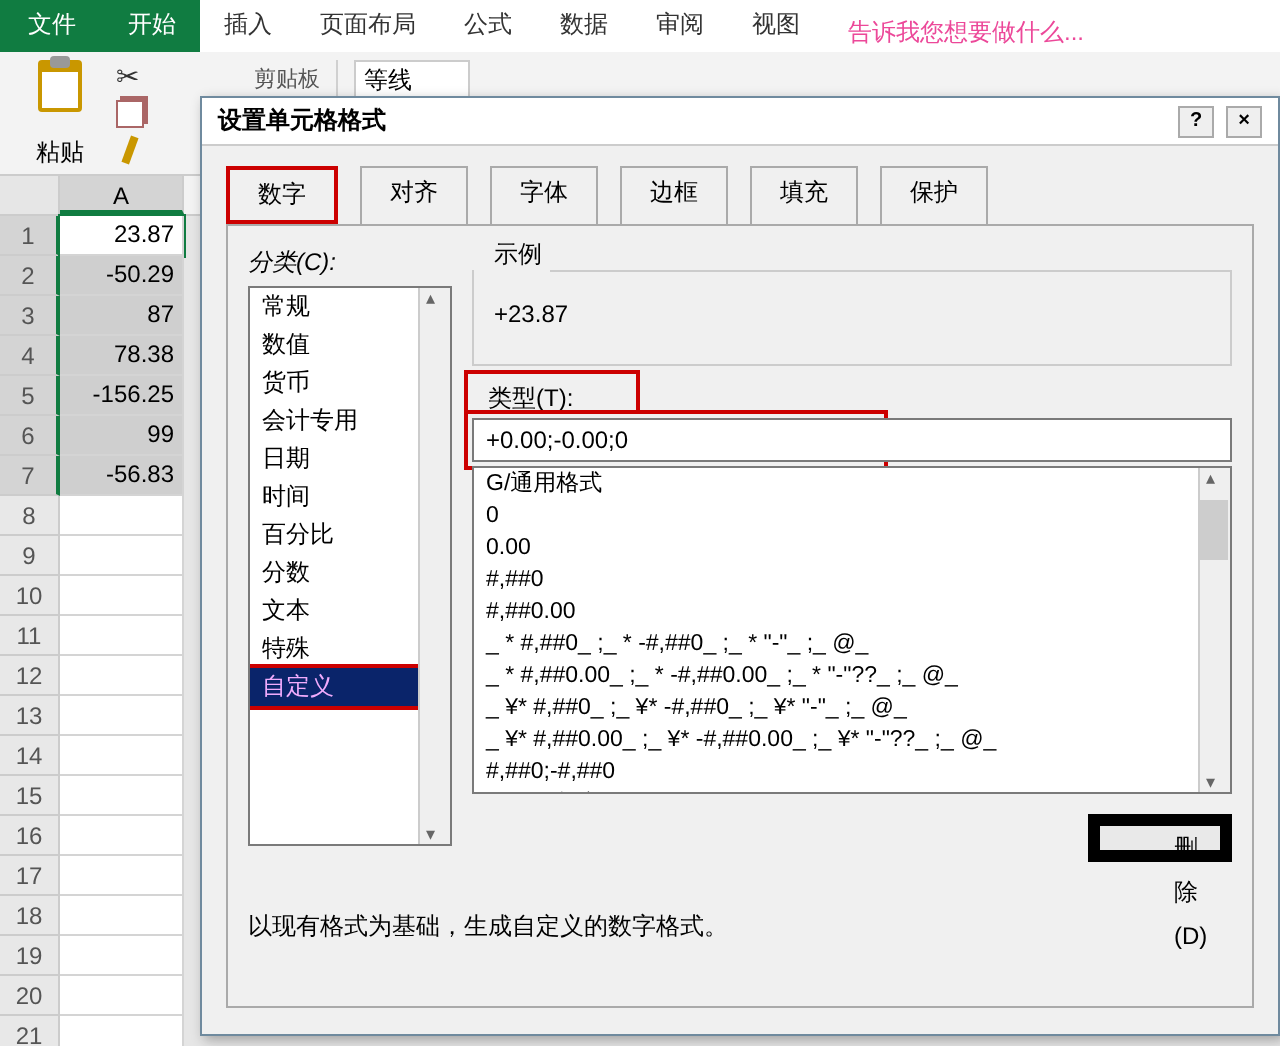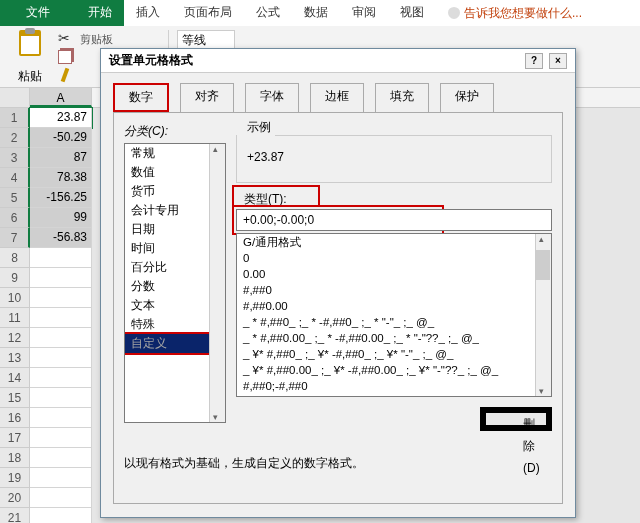--- a/index.html
+++ b/index.html
@@ -1,22 +1,22 @@
 <!DOCTYPE html>
 <html><head>
 <meta charset="utf-8">
 <style>
   * { box-sizing: border-box; margin: 0; padding: 0; font-family: "Microsoft YaHei", Arial, sans-serif; font-size: 12px; }
   body { background: #e6e6e6; width: 640px; height: 523px; overflow: hidden; position: relative; }
 
   .ribbon-tabs { display: flex; height: 26px; background: #fff; }
   .ribbon-tabs .tab { padding: 4px 12px; color: #333; cursor: pointer; }
-  .ribbon-tabs .file { background: #107c41; color: #fff; padding: 4px 26px; }
+  .ribbon-tabs .file { background: #107c41; color: #fff; padding: 4px 14px; }
   .ribbon-tabs .active { background: #107c41; color: #fff; }
-  .ribbon-tabs .tell-me { color: #c2410c; display:flex; align-items:center; gap:4px; }
+  .ribbon-tabs .tell-me { color: #ec4899; display:flex; align-items:center; gap:4px;flex-direction:column; }
   .bulb { display:inline-block; width:12px; height:12px; background:#dcdcdc; border-radius:50% 50% 50% 50% / 45% 45% 55% 55%; }
 
   .ribbon-body { height: 62px; background: #f3f3f3; border-bottom: 1px solid #ccc; display:flex; align-items:flex-start; padding: 4px 6px; gap:8px; }
   .clip-group { display:flex; flex-direction:column; align-items:center; width:48px; }
   .paste-btn { display:flex; flex-direction:column; align-items:center; gap:12px; cursor:pointer;}
   .clipboard-icon { width:22px; height:26px; border:2px solid #c99700; border-top:6px solid #c99700; background:#fff; border-radius:2px; position:relative;}
   .clipboard-icon::after { content:""; position:absolute; top:-8px; left:4px; width:10px;height:6px;background:#999;border-radius:2px;}
   .small-icons { display:flex; flex-direction:column; gap:4px; margin-left:4px;}
   .scissors { color:#333; font-size:14px;}
   .copy-icon { width:14px;height:14px;border:1px solid #a66; background:#fff; box-shadow:2px -2px 0 #a66;}
@@ -33,34 +33,34 @@
   .col-header { width:62px; text-align:center; line-height:20px; border-right:1px solid #ccc; background:#e8e8e8;}
   .col-header.sel { background:#d4d4d4; border-bottom:2px solid #107c41;}
   .sheet-rows { }
   .sheet-row { display:flex; height:20px; }
   .row-header { width:30px; text-align:center; line-height:20px; background:#e8e8e8; border-right:1px solid #ccc; border-bottom:1px solid #ccc; color:#555;}
   .cell { width:62px; text-align:right; padding-right:4px; line-height:19px; height:20px; border-right:1px solid #d4d4d4; border-bottom:1px solid #d4d4d4; background:#fff;}
   .cell.sel { background:#cfcfcf; }
   .cell.active { background:#fff; outline:1px solid #107c41; }
   .row-header.sel { background:#d4d4d4; border-right:2px solid #107c41;}
 
-  .dialog { position:absolute; left:100px; top:48px; width:476px; height:470px; background:#f0f0f0; border:1px solid #6f8a9e; box-shadow:2px 2px 6px rgba(0,0,0,0.3); }
+  .dialog { position:absolute; left:100px; top:48px; width:540px; height:470px; background:#f0f0f0; border:1px solid #6f8a9e; box-shadow:2px 2px 6px rgba(0,0,0,0.3); }
   .dialog-title { height:24px; background:#fff; border-bottom:1px solid #ccc; padding:3px 8px; display:flex; justify-content:space-between; align-items:center; font-weight:bold;}
   .dlg-close { display:flex; gap:6px;}
   .dlg-close span { width:18px;height:16px; border:1px solid #aaa; font-size:10px; text-align:center; line-height:14px; background:#efefef; cursor:pointer;}
   .dlg-tabs { display:flex; padding:10px 12px 0 12px; gap:12px;}
   .dlg-tabs .dlg-tab { padding:4px 14px; border:1px solid #aaa; background:#f0f0f0; border-bottom:none; margin-right:-1px; cursor:pointer;}
   .dlg-tabs .dlg-tab.active { background:#f0f0f0; position:relative; z-index:2; border-bottom:1px solid #f0f0f0;}
   .tab-red { border:2px solid #c00 !important; }
   .dlg-body { border:1px solid #aaa; margin:0 12px 8px 12px; padding:10px; height:392px; position:relative; background:#f0f0f0;}
   
   .category-label { margin-bottom:4px;font-style:italic;}
   .cat-list { position:absolute; left:10px; top:30px; width:102px; height:280px; background:#fff; border:1px solid #7a7a7a; overflow:hidden;}
   .cat-list .item { padding:1px 6px; cursor:pointer;}
-  .cat-list .item.sel { background:#0a246a; color:#a3a3a3;}
+  .cat-list .item.sel { background:#0a246a; color:#f0abfc;}
   .cat-red { outline:2px solid #c00;}
   .cat-scroll { position:absolute; right:0; top:0; width:16px; height:100%; background:#efefef; border-left:1px solid #ccc;}
   .cat-scroll::before{content:"▴";position:absolute;top:0;left:3px;font-size:9px;color:#666;}
   .cat-scroll::after{content:"▾";position:absolute;bottom:0;left:3px;font-size:9px;color:#666;}
 
   .sample-box { position:absolute; left:122px; top:14px; right:10px; height:56px; border:1px solid #ccc;}
   .sample-box legend { font-size:12px; padding:0 4px; position:relative; top:-8px; left:6px; background:#f0f0f0;}
   .sample-val { padding:6px 10px; }
 
   .type-label { position:absolute; left:130px; top:78px;}
@@ -102,21 +102,21 @@
         <div class="clipboard-icon"></div>
         <span>粘贴</span>
       </div>
     </div>
     <div class="small-icons">
       <span class="scissors">✂</span>
       <div class="copy-icon"></div>
       <div class="brush-icon"></div>
     </div>
   </div>
-  <div style="display:flex;flex-direction:column;align-items:flex-start;width:80px;">
+  <div style="display:flex;flex-direction:column;align-items:flex-end;width:80px;">
     <div style="flex:1;"></div>
     <div class="group-caption">剪贴板</div>
   </div>
   <div class="group-sep"></div>
   <div class="font-stack">
     <div class="font-dd">
       <span>等线</span>
     </div>
     <div class="btn-row">
       <span style="font-weight:bold;">B</span>

